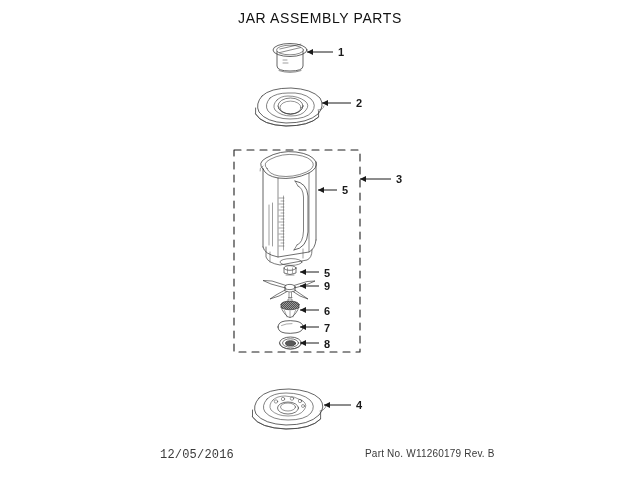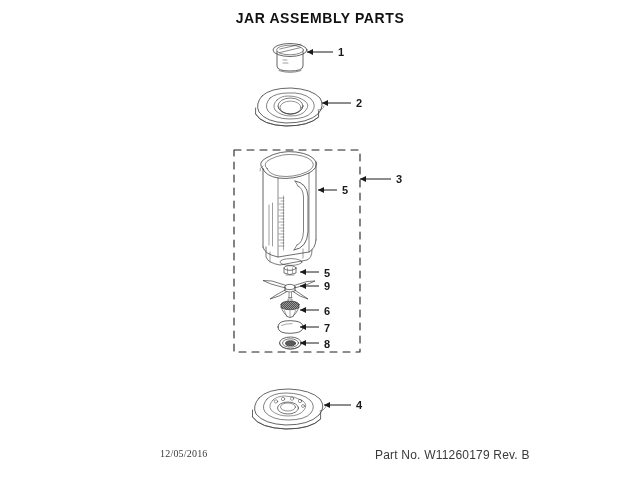--- a/index.html
+++ b/index.html
@@ -23,47 +23,47 @@
     height: 480px;
   }
   #diagram-title {
     position: absolute;
     top: 10px;
     left: 0;
     width: 640px;
     text-align: center;
     font-family: "Liberation Sans", sans-serif;
     font-size: 14px;
-    font-weight: bold;
+    font-weight: normal;
     letter-spacing: 0.6px;
     color: #111111;
   }
   .callout-label {
     position: absolute;
     font-family: "Liberation Sans", sans-serif;
     font-size: 11px;
     font-weight: bold;
     color: #1a1a1a;
     line-height: 11px;
   }
   #footer-date {
     position: absolute;
     left: 160px;
     top: 448px;
-    font-family: Liberation Serif, serif;
-    font-size: 10px;
+    font-family: Liberation Mono, monospace;
+    font-size: 12px;
     color: #3a3a3a;
     letter-spacing: 0.2px;
   }
   #footer-partno {
     position: absolute;
-    left: 375px;
+    left: 365px;
     top: 448px;
     font-family: "Liberation Sans", sans-serif;
-    font-size: 12px;
+    font-size: 10px;
     color: #3a3a3a;
     letter-spacing: 0.2px;
   }
   svg.art {
     position: absolute;
     left: 0;
     top: 0;
     width: 640px;
     height: 480px;
     pointer-events: none;

